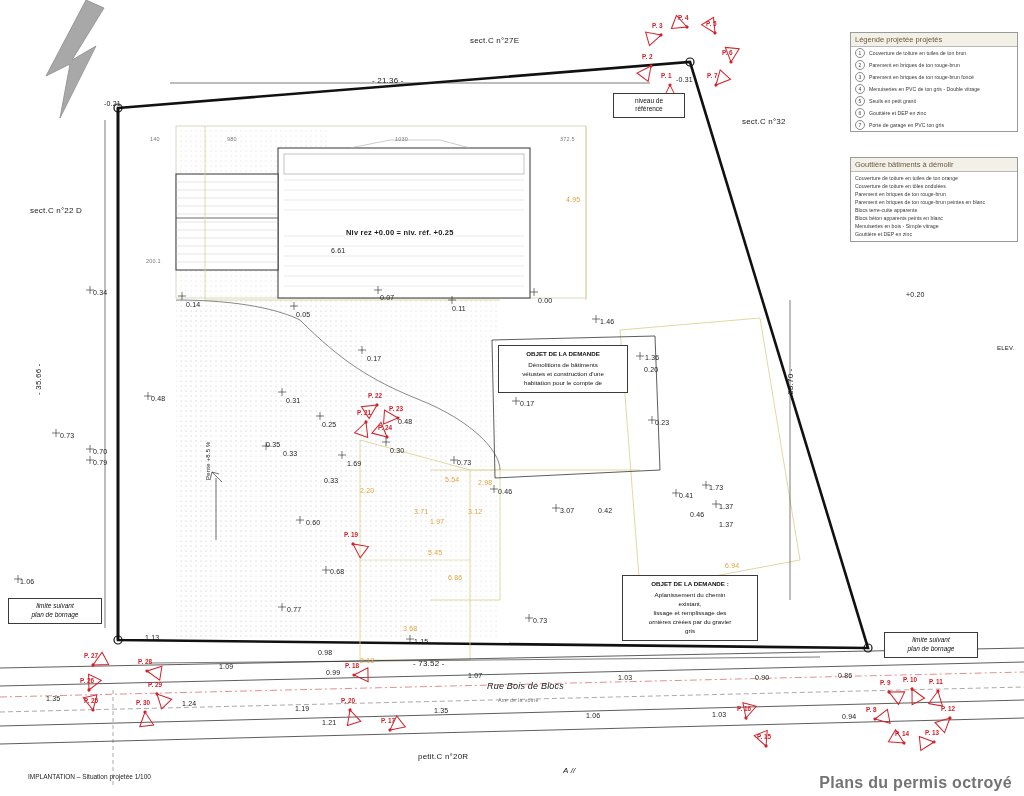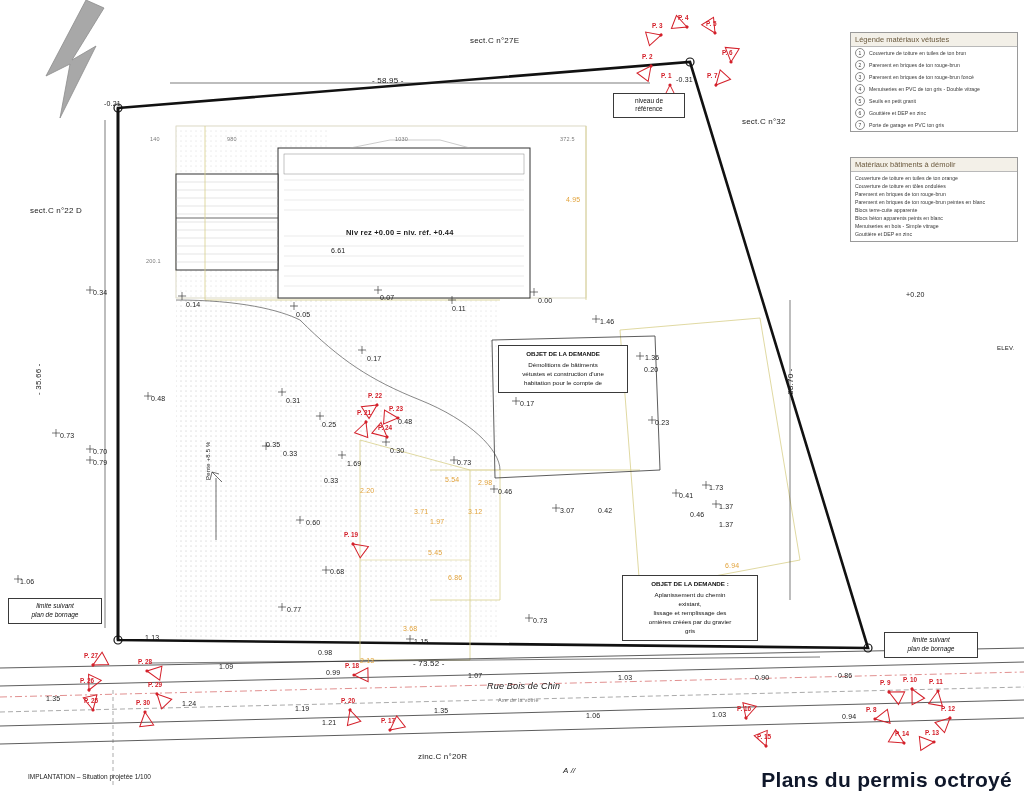--- a/index.html
+++ b/index.html
@@ -55,22 +55,22 @@
   }
 
   .noteblock{
     position:absolute;border:1px solid #3a3a3a;background:#fff;
     font-size:6.5px;line-height:1.35;padding:3px 5px;color:#111;text-align:center;
     font-style:italic;
   }
 
   
   #bigtitle{
-    position:absolute;right:12px;bottom:4px;color:#0f172a;
-    font-size:21px;font-weight:bold;letter-spacing:.3px;
+    position:absolute;right:12px;bottom:4px;color:#737373;
+    font-size:16px;font-weight:bold;letter-spacing:.3px;
   }
   #implant{position:absolute;left:28px;bottom:16px;font-size:6.5px;color:#222;}
 
   
   .pm{position:absolute;width:0;height:0;}
   .pm .lbl{position:absolute;font-size:6.4px;color:#d4202a;font-weight:bold;white-space:nowrap;}
 </style>
 </head>
 <body>
 
@@ -601,35 +601,35 @@
       <div class="t xs gray" style="left: 150px; top: 136px;">140</div>
       <div class="t xs gray" style="left: 227px; top: 136px;">980</div>
       <div class="t xs gray" style="left: 395px; top: 136px;">1030</div>
       <div class="t xs gray" style="left: 560px; top: 136px;">372.5</div>
       <div class="t xs gray" style="left: 146px; top: 258px;">200.1</div>
     </div>
 
   <div class="t md" style="left:470px;top:36px;">sect.C  n°27E</div>
   <div class="t md" style="left:742px;top:117px;">sect.C  n°32</div>
   <div class="t md" style="left:30px;top:206px;">sect.C  n°22 D</div>
-  <div class="t md" style="left:418px;top:752px;">zinc.C  n°20R</div>
-
-  <div class="t md" style="left:372px;top:76px;">- 58.95 -</div>
+  <div class="t md" style="left:418px;top:752px;">petit.C  n°20R</div>
+
+  <div class="t md" style="left:372px;top:76px;">- 21.36 -</div>
   <div class="t md rot" style="left:34px;top:395px;transform:rotate(-90deg);">- 35.66 -</div>
   <div class="t md rot" style="left:786px;top:400px;transform:rotate(-90deg);">- 38.70 -</div>
   <div class="t md" style="left:413px;top:659px;">- 73.52 -</div>
 
-  <div class="t lg" style="left:487px;top:681px;font-style:italic;">Rue Bois de Chin</div>
+  <div class="t lg" style="left:487px;top:681px;font-style:italic;">Rue Bois de Blocs</div>
   <div class="t xs gray" style="left:498px;top:697px;">Axe de la voirie</div>
 
   <div class="t sm rot" style="left:205px;top:480px;transform:rotate(-90deg);">Pente +8.5 %</div>
 
   <div class="t sm" style="left:997px;top:345px;">ELEV.</div>
 
-  <div class="t b" style="left:346px;top:228px;font-size:7.5px;">Niv rez +0.00 = niv. réf. +0.44</div>
+  <div class="t b" style="left:346px;top:228px;font-size:7.5px;">Niv rez +0.00 = niv. réf. +0.25</div>
 
   <div id="implant">IMPLANTATION – Situation projetée 1/100</div>
   <div class="t md" style="left:563px;top:766px;font-style:italic;">A //</div>
   <div id="bigtitle">Plans du permis octroyé</div>
 
   <div class="smallbox" style="left:613px;top:93px;width:62px;">
     <span>niveau  de</span><br>
     <span>référence</span>
   </div>
 
@@ -653,21 +653,21 @@
   <div class="callout" style="left:622px;top:575px;width:124px;">
     <span class="hd">OBJET DE LA DEMANDE :</span>
     <span>Aplanissement du chemin</span><br>
     <span>existant,</span><br>
     <span>lissage et remplissage des</span><br>
     <span>ornières créées par du gravier</span><br>
     <span>gris</span>
   </div>
 
   <div class="legend" style="left:850px;top:32px;width:166px;">
-    <div class="legend-title">Légende matériaux vétustes</div>
+    <div class="legend-title">Légende projetée projetés</div>
     <div id="legend1-rows">
         <div class="legend-row">
           <span class="num">1</span>
           <span class="lbl">Couverture de toiture en tuiles de ton brun</span>
         </div>
         <div class="legend-row">
           <span class="num">2</span>
           <span class="lbl">Parement en briques de ton rouge-brun</span>
         </div>
         <div class="legend-row">
@@ -687,21 +687,21 @@
           <span class="lbl">Gouttière et DEP en zinc</span>
         </div>
         <div class="legend-row">
           <span class="num">7</span>
           <span class="lbl">Porte de garage en PVC ton gris</span>
         </div>
       </div>
   </div>
 
   <div class="legend" style="left:850px;top:157px;width:166px;">
-    <div class="legend-title">Matériaux bâtiments à démolir</div>
+    <div class="legend-title">Gouttière bâtiments à démolir</div>
     <div id="legend2-rows" style="padding:2px 0 3px 0;">
         <div class="legend2-row">Couverture de toiture en tuiles de ton orange</div>
         <div class="legend2-row">Couverture de toiture en tôles ondulées</div>
         <div class="legend2-row">Parement en briques de ton rouge-brun</div>
         <div class="legend2-row">Parement en briques de ton rouge-brun peintes en blanc</div>
         <div class="legend2-row">Blocs terre-cuite apparente</div>
         <div class="legend2-row">Blocs béton apparents peints en blanc</div>
         <div class="legend2-row">Menuiseries en bois - Simple vitrage</div>
         <div class="legend2-row">Gouttière et DEP en zinc</div>
       </div>

